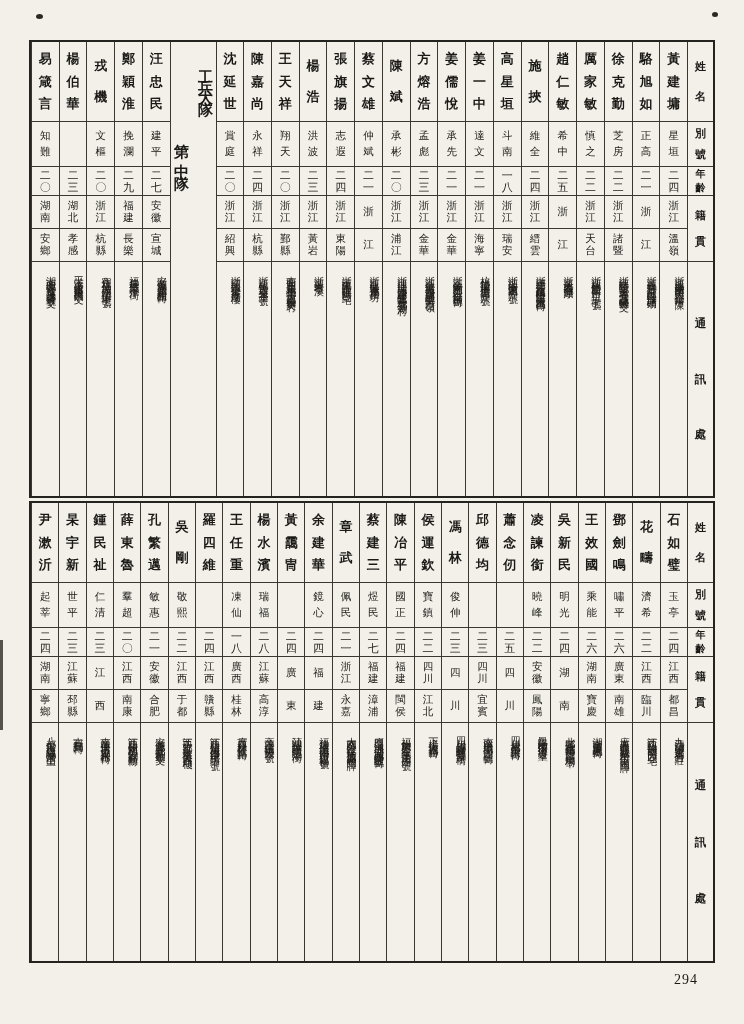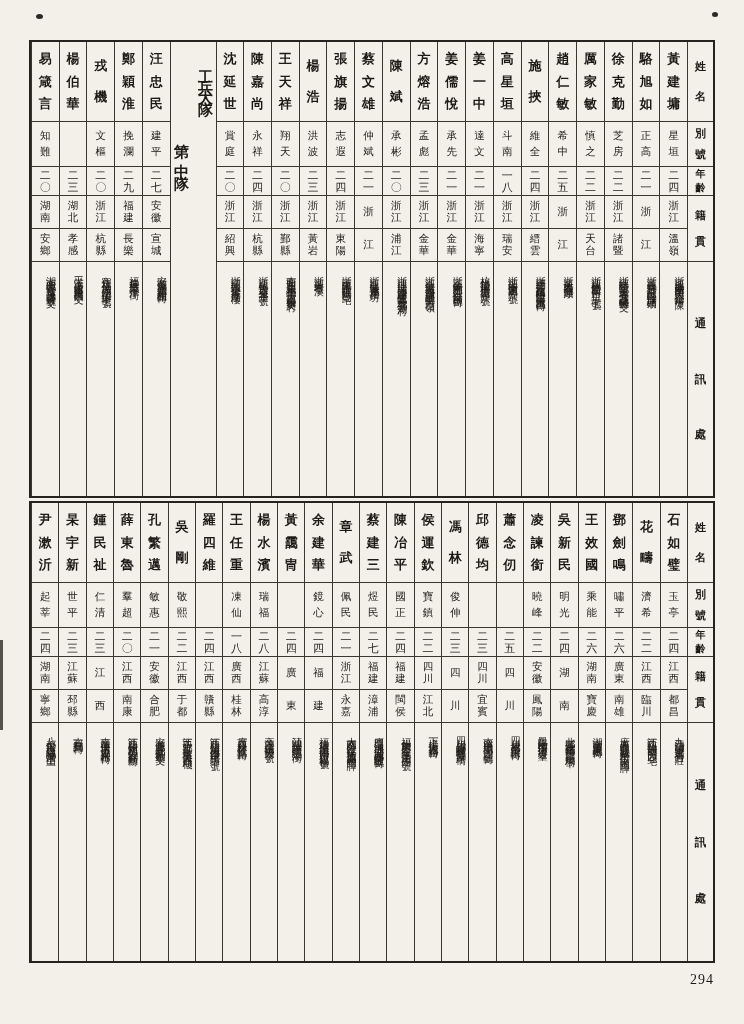--- a/index.html
+++ b/index.html
@@ -63,21 +63,21 @@
   .hdr.c-origin-h{height:66px;justify-content:space-evenly;}
   .hdr.c-addr-h{flex:1 1 auto;border-bottom:none;justify-content:space-evenly;font-size:11.5px;padding:14px 0;}
 
   .unit-line{
     writing-mode:vertical-rl;text-orientation:upright;
     font-size:15px;font-weight:700;letter-spacing:10px;
   }
   .unit-squadron{margin-top:74px;}
 
   .page-number{
-    position:absolute;right:30px;bottom:36px;
+    position:absolute;right:46px;bottom:36px;
     font-size:14px;letter-spacing:1px;color:#1c1a17;
   }
 </style>
 </head>
 <body>
 
 <div class="page">
   <div class="scan-mark m1"></div>
   <div class="scan-mark m2"></div>
   <div class="scan-mark m3"></div>

